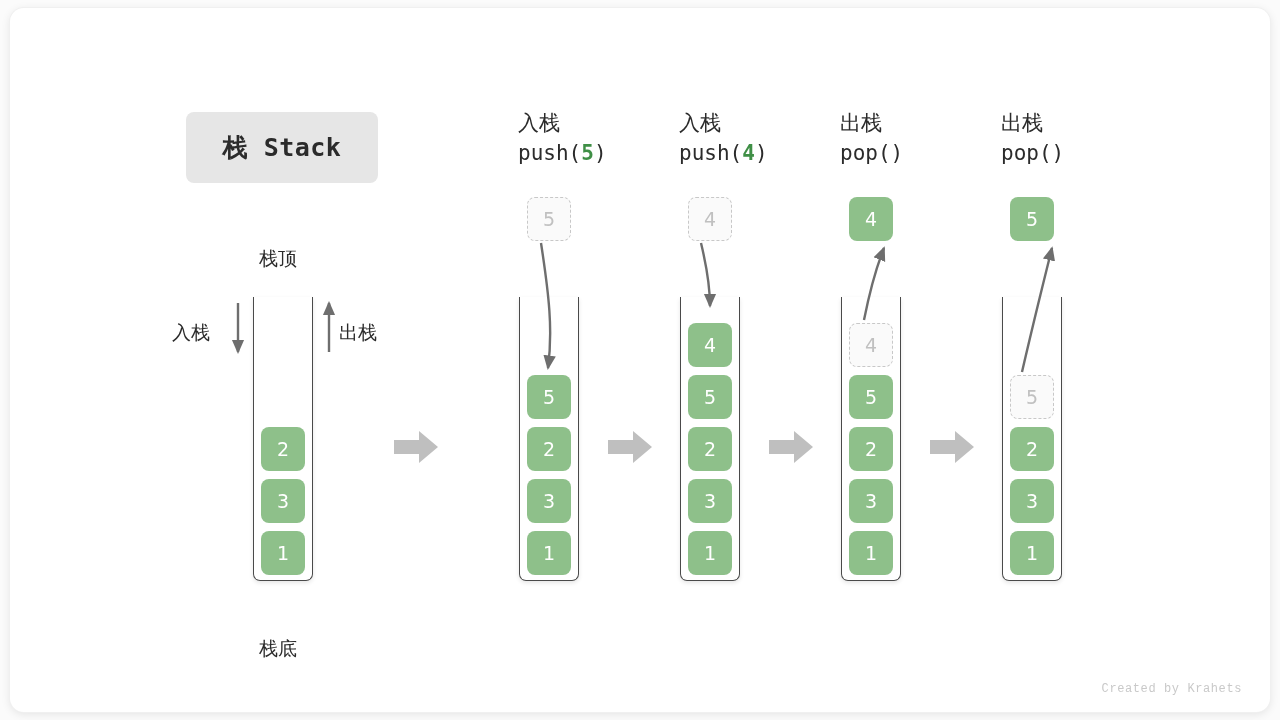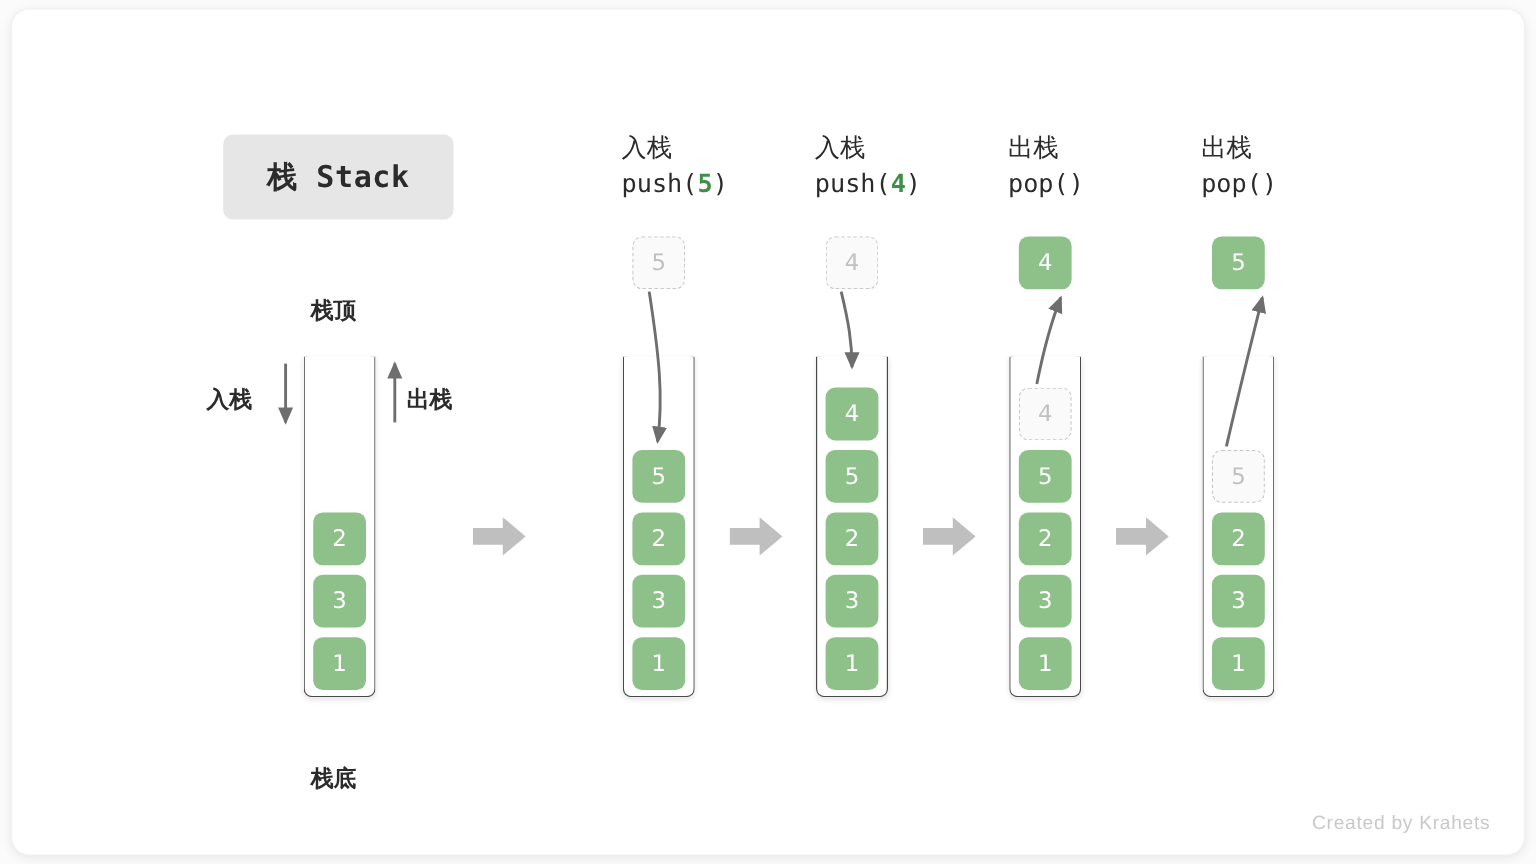--- a/index.html
+++ b/index.html
@@ -45,21 +45,21 @@
     font-weight: bold;
     color: #2b2b2b;
     letter-spacing: 0.5px;
   }
 
   
   .cn-label {
     position: absolute;
     font-family: "DejaVu Sans", sans-serif;
     font-size: 19px;
-    font-weight: bold;
+    font-weight: normal;
     color: #2b2b2b;
     white-space: nowrap;
   }
   .op-label {
     position: absolute;
     font-family: "DejaVu Sans", sans-serif;
     font-size: 21px;
     color: #2b2b2b;
     white-space: nowrap;
     line-height: 1.45;
@@ -126,22 +126,22 @@
     width: 1280px;
     height: 720px;
     pointer-events: none;
   }
 
   
   .footer {
     position: absolute;
     right: 38px;
     bottom: 24px;
-    font-family: Liberation Sans, sans-serif;
-    font-size: 16px;
+    font-family: Liberation Mono, monospace;
+    font-size: 12px;
     color: #c9c9c9;
     letter-spacing: 0.6px;
   }
 </style>
 </head>
 <body>
 
 <div id="canvas">
   <div class="card"></div>
 

